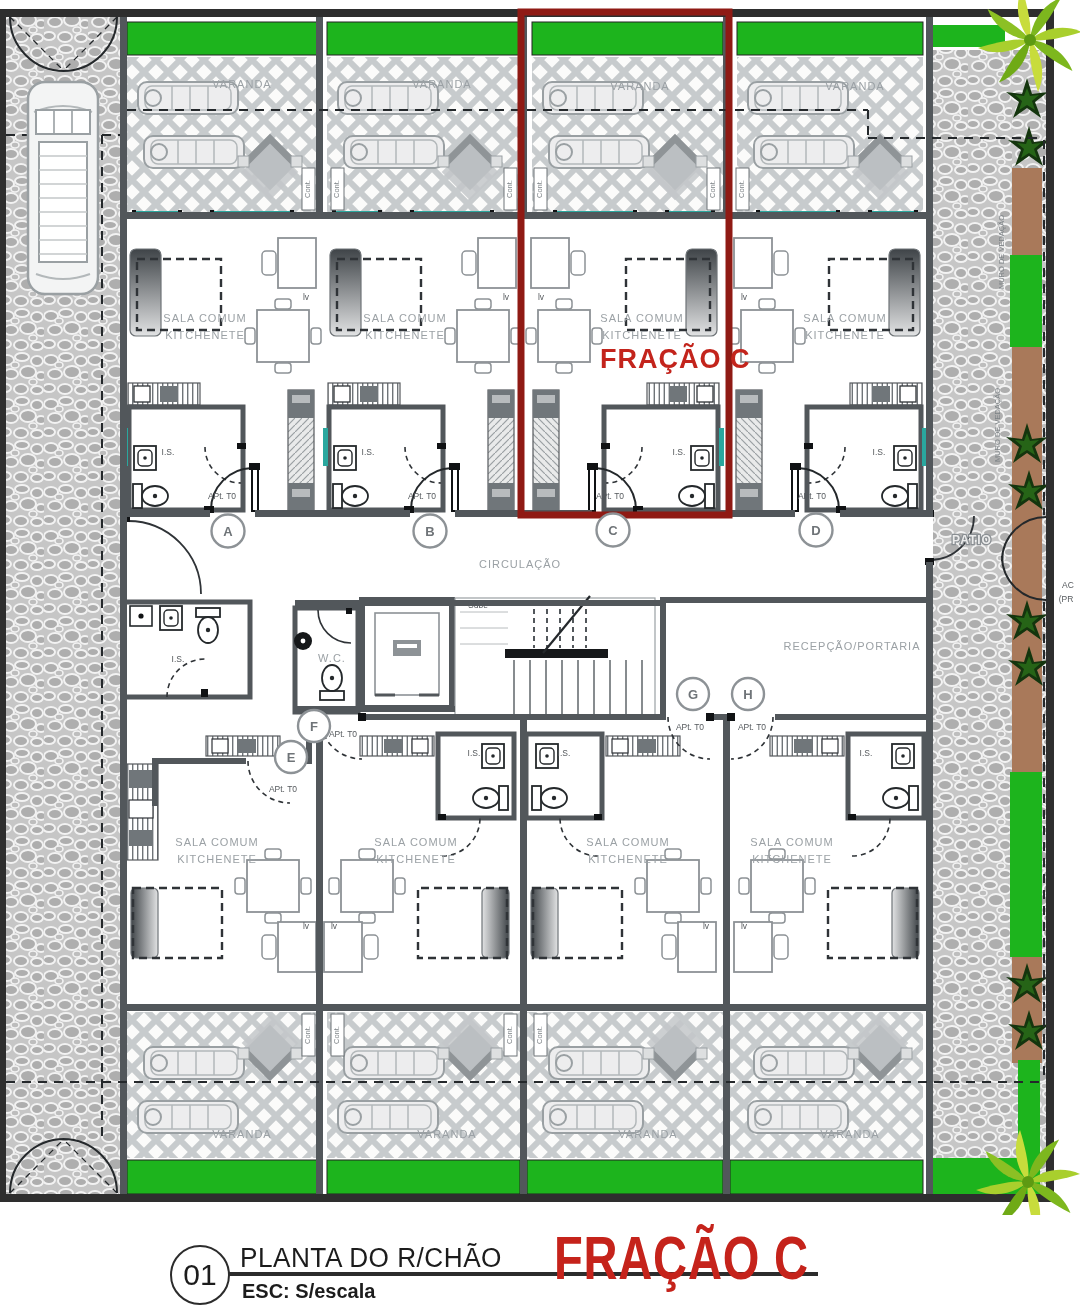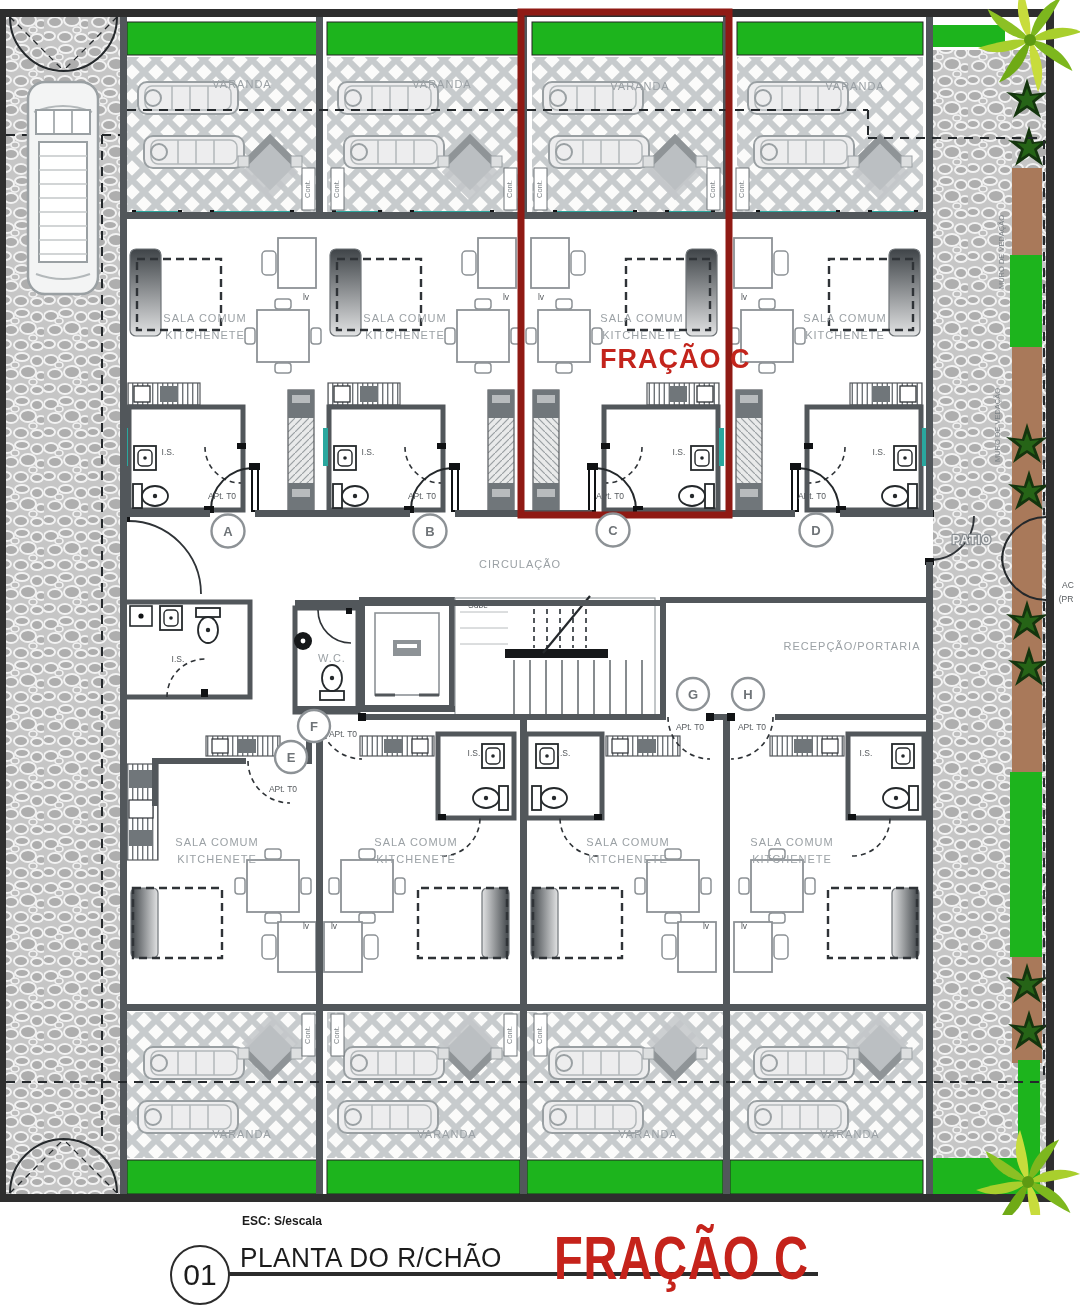--- a/index.html
+++ b/index.html
@@ -13,21 +13,21 @@
   .t-out{font-size:12px;font-weight:bold;fill:#ececec;stroke:#8a8f93;stroke-width:2.6px;
          paint-order:stroke;text-anchor:middle;letter-spacing:1px;}
   .t-v{font-size:7.5px;fill:#7c8286;text-anchor:middle;}
   
   .tb{position:absolute;color:#1c1c1c;}
   #tb-circle{left:170px;top:1245px;width:56px;height:56px;border:2px solid #2c2c2c;
     border-radius:50%;display:flex;align-items:center;justify-content:center;
     font-size:30px;color:#1c1c1c;background:#fff;}
   #tb-title{left:240px;top:1243px;font-size:27px;letter-spacing:0.5px;transform:scaleX(.97);transform-origin:left;}
   #tb-line{left:228px;top:1272px;width:590px;height:4px;background:#2c2c2c;}
-  #tb-scale{left:242px;top:1214px;font-size:12px;font-weight:bold;text-align:right;}
+  #tb-scale{left:242px;top:1280px;font-size:20px;font-weight:bold;text-align:right;}
   #tb-frac{left:554px;top:1222px;font-size:62px;font-weight:bold;color:#c5231b;
     transform:scaleX(.76);transform-origin:left;letter-spacing:1px;}
 </style>
 </head>
 <body>
 
 <div id="stage">
 <svg width="1080" height="1215" viewBox="0 0 1080 1215">
 <defs>
   <pattern id="hatch" width="24" height="24" patternUnits="userSpaceOnUse">

